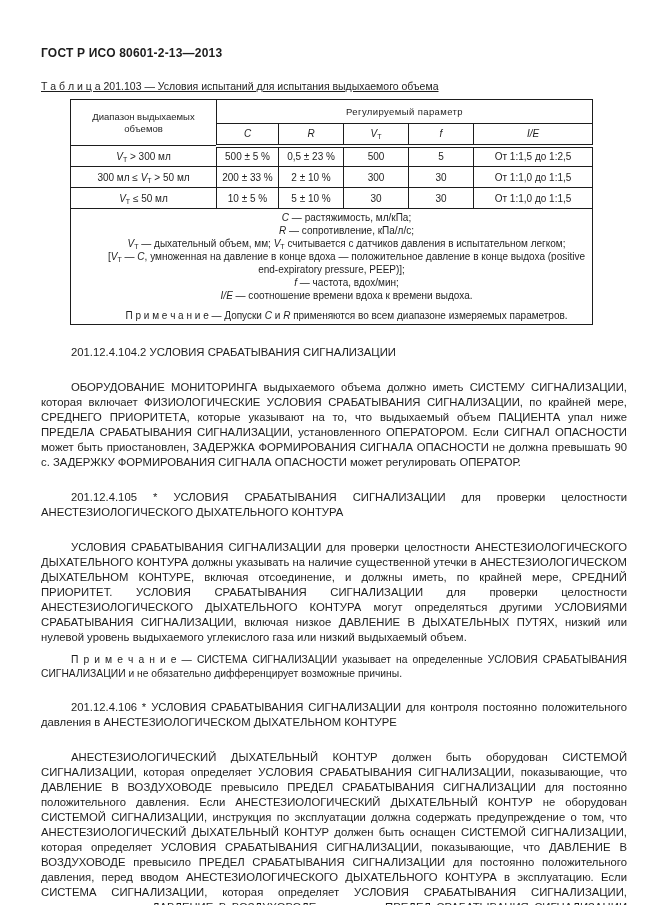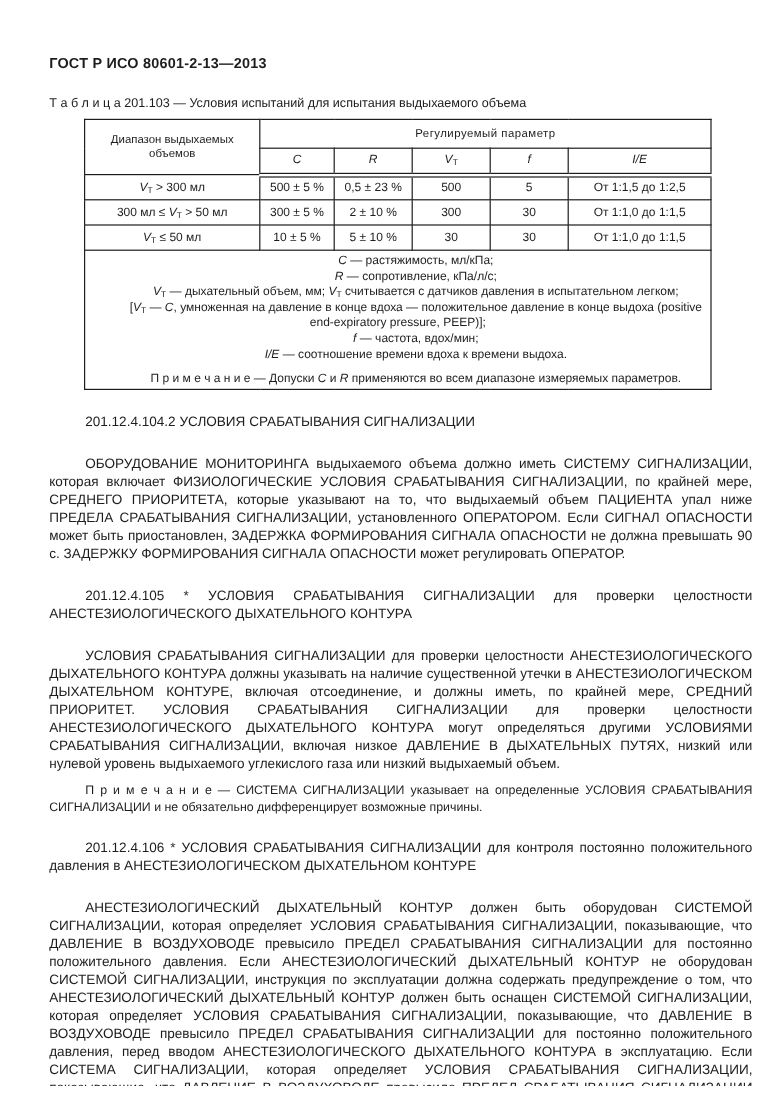--- a/index.html
+++ b/index.html
@@ -16,20 +16,21 @@
   .running-header {
     font-weight:bold;
     font-size:12px;
     line-height:14px;
     letter-spacing:0.2px;
   }
   .table-caption {
     margin-top:20px;
     font-size:10.5px;
     line-height:12px;
+    text-decoration:underline;
   }
   table.gost-table {
     margin-top:7px;
     margin-left:29px;
     width:522px;
     border-collapse:collapse;
     font-size:10px;
     table-layout:fixed;
     padding-left:25px;
   }
@@ -111,21 +112,21 @@
       <tr class="data-row">
         <td><span class="it">V</span><sub>T</sub><span> &gt; 300 мл</span></td>
         <td>500 ± 5 %</td>
         <td>0,5 ± 23 %</td>
         <td>500</td>
         <td>5</td>
         <td>От 1:1,5 до 1:2,5</td>
       </tr>
       <tr class="data-row">
         <td><span>300 мл ≤ </span><span class="it">V</span><sub>T</sub><span> &gt; 50 мл</span></td>
-        <td>300 ± 5 %</td>
+        <td>200 ± 33 %</td>
         <td>2 ± 10 %</td>
         <td>300</td>
         <td>30</td>
         <td>От 1:1,0 до 1:1,5</td>
       </tr>
       <tr class="data-row">
         <td><span class="it">V</span><sub>T</sub><span> ≤ 50 мл</span></td>
         <td>10 ± 5 %</td>
         <td>5 ± 10 %</td>
         <td>30</td>

